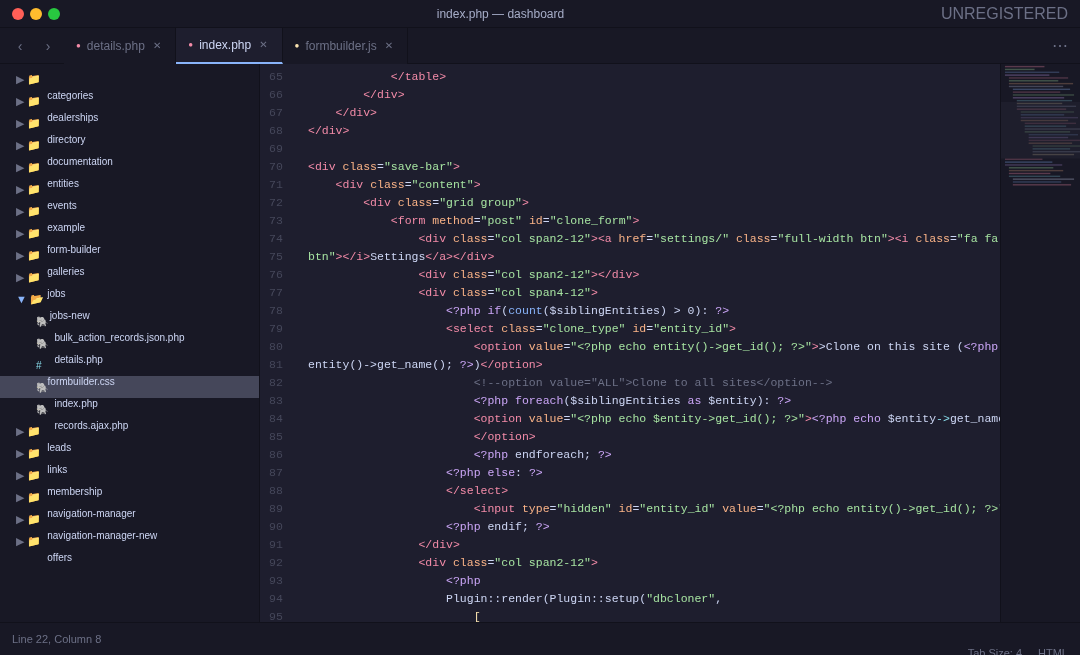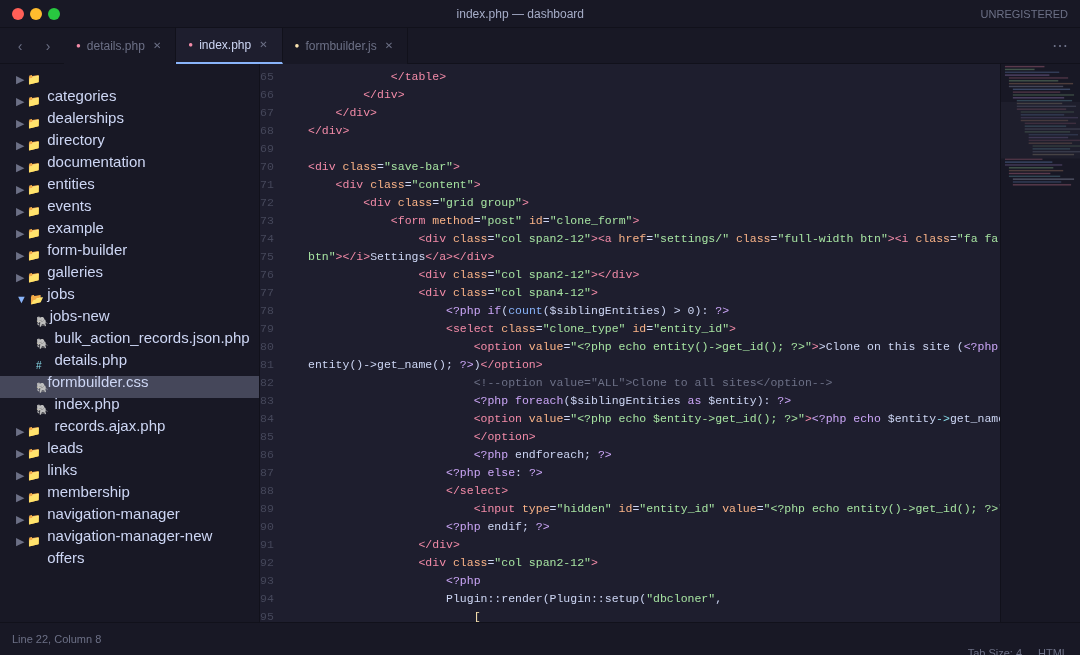--- a/index.html
+++ b/index.html
@@ -43,21 +43,21 @@
     }
     .traffic-light.red { background: #ff5f57; }
     .traffic-light.yellow { background: #febc2e; }
     .traffic-light.green { background: #28c840; }
     .title-bar-title {
       color: #a6adc8;
       font-size: 12px;
     }
     .title-bar-right {
       color: #6c7086;
-      font-size: 11px;
+      font-size: 16px;
     }
 
     
     .tabs-bar {
       height: 36px;
       background: #181825;
       display: flex;
       align-items: center;
       border-bottom: 1px solid #11111b;
       flex-shrink: 0;
@@ -148,21 +148,21 @@
       padding: 0 12px 0 16px;
       cursor: pointer;
       gap: 6px;
       color: #cdd6f4;
       font-size: 12.5px;
     }
     .folder-icon { font-size: 11px; color: #6c7086; flex-shrink: 0; }
     .folder-open-icon { font-size: 11px; color: #89b4fa; flex-shrink: 0; }
     .file-icon-php { font-size: 10px; color: #f38ba8; flex-shrink: 0; }
     .file-icon-css { font-size: 10px; color: #89dceb; flex-shrink: 0; }
-    .sidebar-item-label { font-size: 15px; margin-top: 32px; }
+    .sidebar-item-label { font-size: 10px; margin-top: 32px; }
 
     .sidebar-sub-item {
       display: flex;
       align-items: center;
       height: 22px;
       padding: 0 12px 0 36px;
       cursor: pointer;
       gap: 6px;
       color: #cdd6f4;
       font-size: 12.5px;
@@ -179,21 +179,21 @@
     }
 
     .line-numbers {
       width: 40px;
       background: #1e1e2e;
       color: #45475a;
       font-family: 'Menlo', 'Monaco', 'Courier New', monospace;
       font-size: 11.5px;
       line-height: 18px;
       padding: 4px 0;
-      text-align: left;
+      text-align: center;
       padding-right: 8px;
       flex-shrink: 0;
       overflow: hidden;
       user-select: none;
     }
 
     .code-content {
       flex: 1;
       overflow: auto;
       padding: 4px 0 4px 8px;

